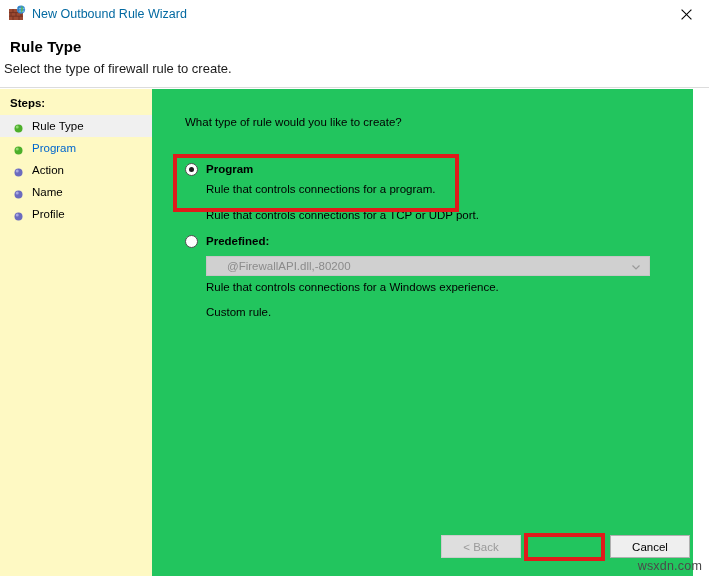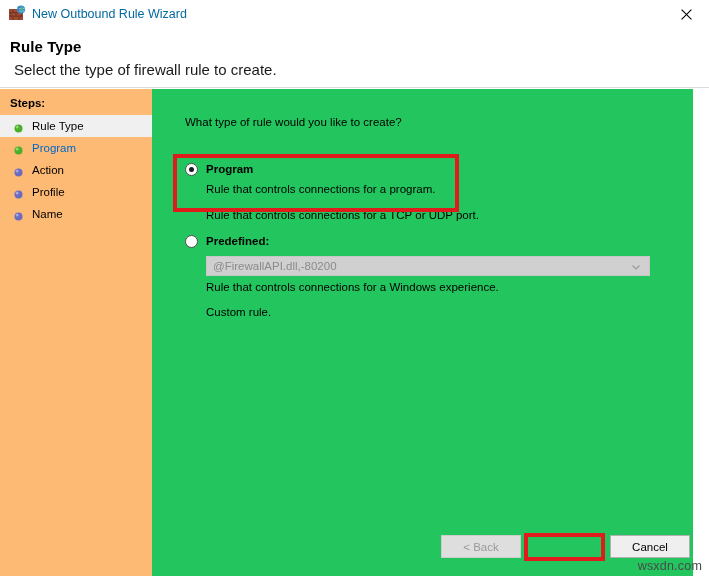--- a/index.html
+++ b/index.html
@@ -68,32 +68,32 @@
   .header-title {
     position: absolute;
     left: 10px; top: 10px;
     font-size: 15px;
     font-weight: bold;
     color: #000000;
     letter-spacing: 0.1px;
   }
   .header-sub {
     position: absolute;
-    left: 14px; top: 33px;
-    font-size: 15px;
+    left: 4px; top: 33px;
+    font-size: 13px;
     color: #1a1a1a;
   }
 
   
   .sidebar {
     position: absolute;
     left: 0; top: 89px;
     width: 167px;
     height: 487px;
-    background: #fdba74;
+    background: #fef9c3;
     border-right: 1px solid #d4d4d4;
     box-sizing: border-box;
   }
   .steps-label {
     position: absolute;
     left: 10px; top: 8px;
     font-size: 11.5px;
     font-weight: bold;
     color: #000000;
   }
@@ -199,21 +199,21 @@
     background: #d0d0d0;
     border: 1px solid #c6c6c6;
     box-sizing: border-box;
     display: flex;
     align-items: center;
     position: relative;
   }
   .combo-text {
     font-size: 11.5px;
     color: #8b8b8b;
-    padding-left: 6px;
+    padding-left: 20px;
     white-space: nowrap;
     overflow: hidden;
   }
   .combo-arrow {
     position: absolute;
     right: 8px; top: 50%;
     transform: translateY(-50%);
     width: 10px; height: 10px;
   }
 
@@ -340,31 +340,31 @@
         <span class="step-label">Action</span>
       </div>
 
       <div class="step">
         <span class="step-bullet">
           <svg width="9" height="9" viewBox="0 0 9 9">
             <circle cx="4.5" cy="4.5" r="4" fill="#6b6bbf"></circle>
             <circle cx="3.2" cy="3.1" r="1.5" fill="#b3b3e6" opacity="0.85"></circle>
           </svg>
         </span>
-        <span class="step-label">Profile</span>
+        <span class="step-label">Name</span>
       </div>
 
       <div class="step">
         <span class="step-bullet">
           <svg width="9" height="9" viewBox="0 0 9 9">
             <circle cx="4.5" cy="4.5" r="4" fill="#6b6bbf"></circle>
             <circle cx="3.2" cy="3.1" r="1.5" fill="#b3b3e6" opacity="0.85"></circle>
           </svg>
         </span>
-        <span class="step-label">Name</span>
+        <span class="step-label">Profile</span>
       </div>
 
     </div>
   </div>
 
   <div class="content">
     <div class="question">What type of rule would you like to create?</div>
 
     <div class="options">
 

